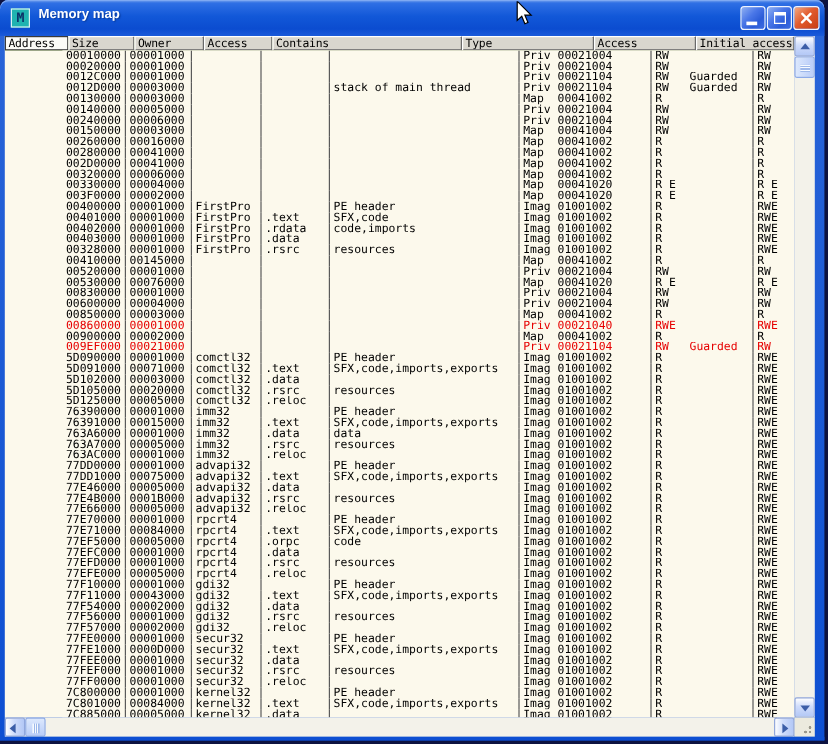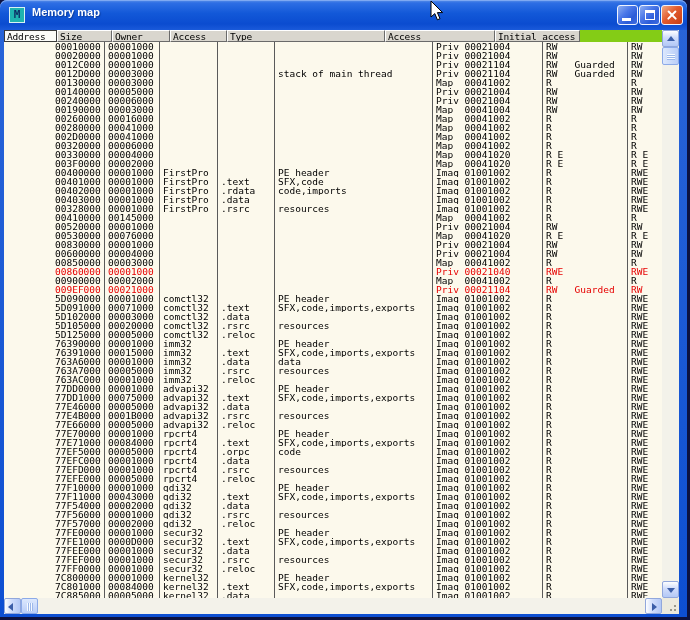--- a/index.html
+++ b/index.html
@@ -103,20 +103,21 @@
       <span class="glyph-x2"></span>
     </div>
   </div>
 
   <div class="client">
     <div class="thead">
         <div class="hcell sel">Address</div>
         <div class="hcell">Size</div>
         <div class="hcell">Owner</div>
         <div class="hcell">Access</div>
+        <div class="hcell">Contains</div>
         <div class="hcell">Type</div>
         <div class="hcell">Access</div>
         <div class="hcell">Initial access</div>
       </div>
     <div class="rows">
         <div class="trow">
     <div class="tcell">00010000</div>
     <div class="tcell">00001000</div>
     <div class="tcell"></div>
     <div class="tcell"></div>
@@ -179,21 +180,21 @@
     <div class="tcell">00240000</div>
     <div class="tcell">00006000</div>
     <div class="tcell"></div>
     <div class="tcell"></div>
     <div class="tcell"></div>
     <div class="tcell">Priv 00021004</div>
     <div class="tcell">RW</div>
     <div class="tcell">RW</div>
   </div>
         <div class="trow">
-    <div class="tcell">00190000</div>
+    <div class="tcell">00150000</div>
     <div class="tcell">00003000</div>
     <div class="tcell"></div>
     <div class="tcell"></div>
     <div class="tcell"></div>
     <div class="tcell">Map  00041004</div>
     <div class="tcell">RW</div>
     <div class="tcell">RW</div>
   </div>
         <div class="trow">
     <div class="tcell">00260000</div>

